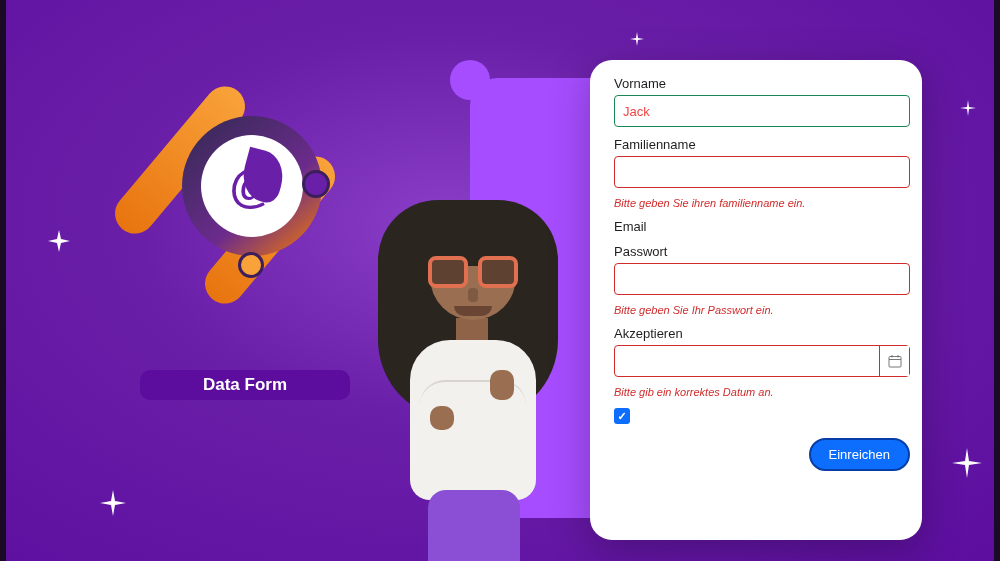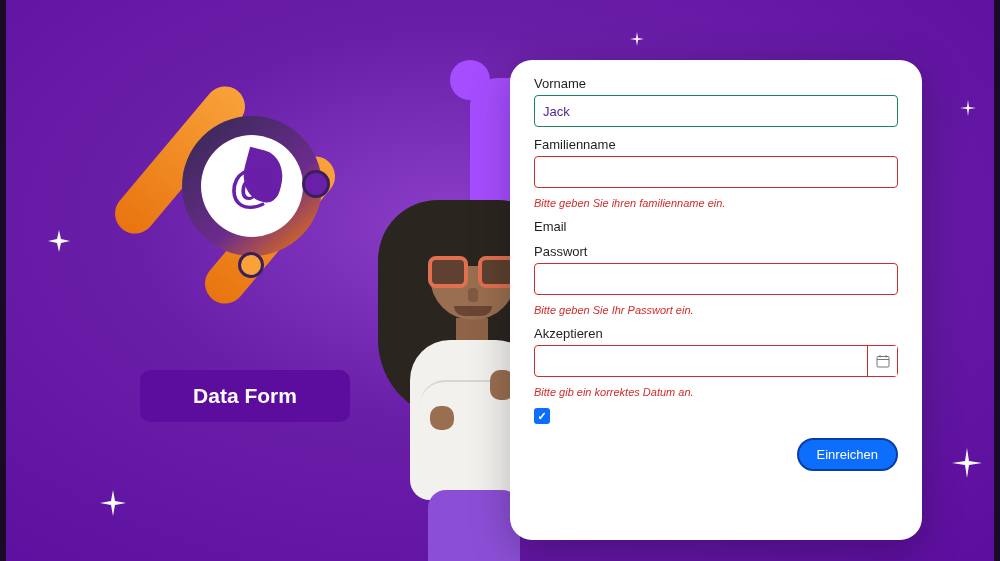--- a/index.html
+++ b/index.html
@@ -46,25 +46,25 @@
     .at-sign {
       font-size: 46px; font-weight: 700; color: #6a1fa8;
       position: relative; z-index: 1;
     }
     .small-dot-purple { position:absolute; left:172px; top:90px; width:28px; height:28px; border-radius:50%; background:#6a1fa8; border:3px solid #3b1e5c; }
     .small-dot-orange { position:absolute; left:108px; top:172px; width:26px; height:26px; border-radius:50%; background:#f9a23a; border:3px solid #3b1e5c; }
 
     
     .banner {
       position: absolute; left: 140px; top: 370px;
-      width: 210px; height: 52px;
+      width: 210px; height: 30px;
       background: #5c0d9e;
       border-radius: 10px;
       display: flex; align-items: center; justify-content: center;
-      color: #fff; font-size: 21px; font-weight: 600;
+      color: #fff; font-size: 17px; font-weight: 600;
     }
 
     
     .back-card {
       position: absolute; left: 470px; top: 78px;
       width: 320px; height: 440px;
       background: #a64dff;
       border-radius: 28px;
     }
     .deco-circle { position:absolute; left:450px; top:60px; width:40px; height:40px; border-radius:50%; background:#a64dff; }
@@ -82,33 +82,33 @@
     .neck { position:absolute; left:106px; top:148px; width:32px; height:26px; background:#8e6348; }
     .torso { position:absolute; left:60px; top:170px; width:126px; height:160px; background:#f2f1ee; border-radius:40px 40px 20px 20px; }
     .arm-cross { position:absolute; left:70px; top:210px; width:106px; height:50px; background:#f2f1ee; border-radius:26px; border-top:2px solid #d8d5cf; }
     .hand-l { position:absolute; left:140px; top:200px; width:24px; height:30px; background:#9a6e50; border-radius:10px; }
     .hand-r { position:absolute; left:80px; top:236px; width:24px; height:24px; background:#9a6e50; border-radius:10px; }
     .pants { position:absolute; left:78px; top:320px; width:92px; height:80px; background:#8b4fd6; border-radius:18px 18px 8px 8px; }
 
     
     .form-panel {
       position: absolute; right: 78px; top: 60px;
-      width: 412px; height: 480px;
+      width: 332px; height: 480px;
       background: #fff;
       border-radius: 22px;
-      padding: 16px 24px 16px 24px;
+      padding: 16px 12px 16px 24px;
       box-shadow: 0 10px 40px rgba(0,0,0,0.25);
       font-size: 12px; color:#1f1f1f;
       z-index: 5;
     }
     .field-group { margin-bottom: 10px; }
     .label { font-size: 13px; margin-bottom: 4px; display: block; }
     .input {
       width: 100%; height: 32px; border: 1px solid #198754; border-radius: 4px;
-      padding: 5px 8px; font-size: 13px; color:#4c1d95; background:#fff;
+      padding: 5px 8px; font-size: 13px; color:#ef4444; background:#fff;
     }
     .input.invalid { border-color: #d02b2b; }
     .input.date { padding-right: 34px; position: relative; }
     .date-wrap { position: relative; }
     .cal-icon {
       position:absolute; right:1px; top:1px; width:30px; height:30px;
       border-left:1px solid #d02b2b; display:flex; align-items:center; justify-content:center;
       background:#fff;
     }
     .err { color:#d02b2b; font-style: italic; font-size:11px; margin-top:9px; }

